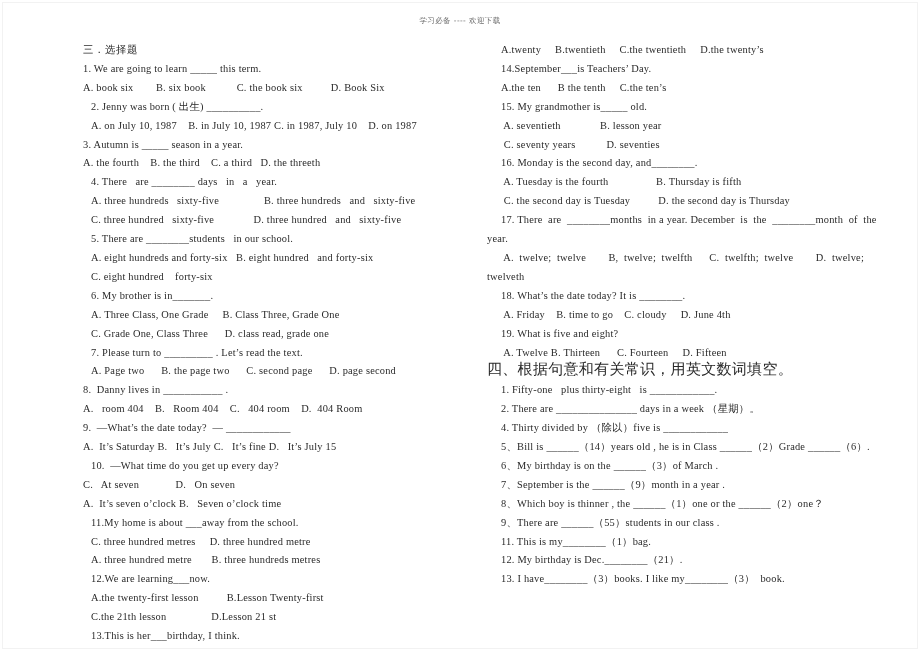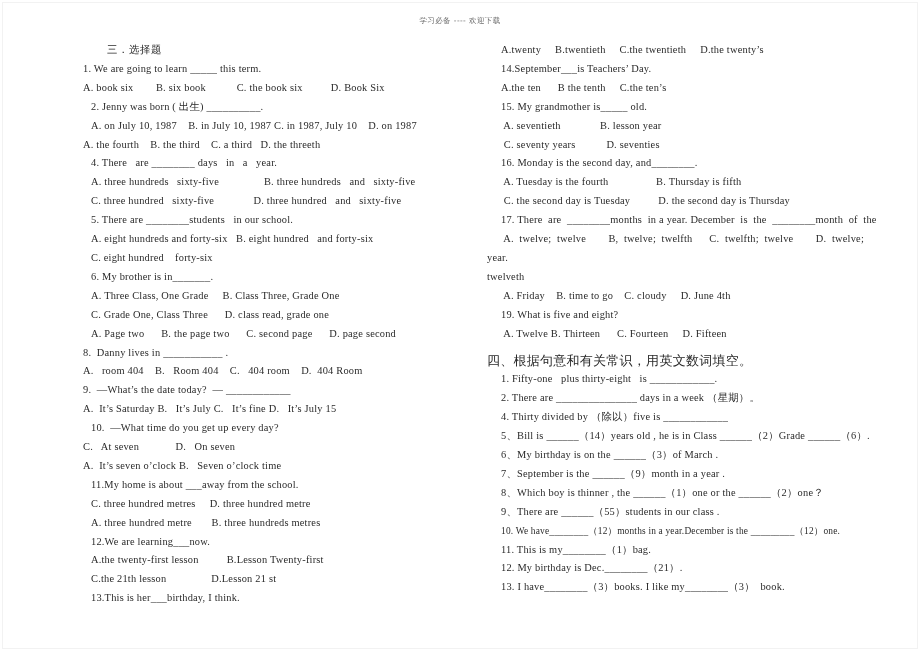--- a/index.html
+++ b/index.html
@@ -64,28 +64,26 @@
   }
   .line {
     font-size: 10.4px;
     line-height: 18.9px;
     color: #2a2a2a;
     white-space: pre;
     letter-spacing: 0.02em;
   }
   .line.sec {
     letter-spacing: 0.06em;
-    margin-left: 24px;
   }
   .line.indent1 { padding-left: 8px; }
   .line.indent2 { padding-left: 14px; }
   .line.cn {
-    font-family: Liberation Serif, serif;
-    font-size: 13px;
-    margin-top: 8px;
+    font-family: Liberation Mono, monospace;
+    font-size: 15px;
   }
   .line.small {
     font-size: 9.4px;
   }
 </style>
 </head>
 <body>
 
 <div class="page">
 
@@ -94,30 +92,32 @@
   <div class="header-watermark">学习必备 ---- 欢迎下载</div>
 
   <div class="columns">
 
     <div class="col col-left">
       <div class="line sec">三．选择题</div>
       <div class="line">1. We are going to learn _____ this term.</div>
       <div class="line">A. book six        B. six book           C. the book six          D. Book Six</div>
       <div class="line indent1">2. Jenny was born ( 出生) __________.</div>
       <div class="line indent1">A. on July 10, 1987    B. in July 10, 1987 C. in 1987, July 10    D. on 1987</div>
+      <div class="line">3. Autumn is _____ season in a year.</div>
       <div class="line">A. the fourth    B. the third    C. a third   D. the threeth</div>
       <div class="line indent1">4. There   are ________ days   in   a   year.</div>
       <div class="line indent1">A. three hundreds   sixty-five                B. three hundreds   and   sixty-five</div>
       <div class="line indent1">C. three hundred   sixty-five              D. three hundred   and   sixty-five</div>
       <div class="line indent1">5. There are ________students   in our school.</div>
       <div class="line indent1">A. eight hundreds and forty-six   B. eight hundred   and forty-six</div>
       <div class="line indent1">C. eight hundred    forty-six</div>
       <div class="line indent1">6. My brother is in_______.</div>
       <div class="line indent1">A. Three Class, One Grade     B. Class Three, Grade One</div>
       <div class="line indent1">C. Grade One, Class Three      D. class read, grade one</div>
+      <div class="line indent1">7. Please turn to _________ . Let’s read the text.</div>
       <div class="line indent1">A. Page two      B. the page two      C. second page      D. page second</div>
       <div class="line">8.  Danny lives in ___________ .</div>
       <div class="line">A.   room 404    B.   Room 404    C.   404 room    D.  404 Room</div>
       <div class="line">9.  —What’s the date today?  — ____________</div>
       <div class="line">A.  It’s Saturday B.   It’s July C.   It’s fine D.   It’s July 15</div>
       <div class="line indent1">10.  —What time do you get up every day?</div>
       <div class="line">C.   At seven             D.   On seven</div>
       <div class="line">A.  It’s seven o’clock B.   Seven o’clock time</div>
       <div class="line indent1">11.My home is about ___away from the school.</div>
       <div class="line indent1">C. three hundred metres     D. three hundred metre</div>
@@ -132,37 +132,37 @@
       <div class="line indent2">A.twenty     B.twentieth     C.the twentieth     D.the twenty’s</div>
       <div class="line indent2">14.September___is Teachers’ Day.</div>
       <div class="line indent2">A.the ten      B the tenth     C.the ten’s</div>
       <div class="line indent2">15. My grandmother is_____ old.</div>
       <div class="line indent2"> A. seventieth              B. lesson year</div>
       <div class="line indent2"> C. seventy years           D. seventies</div>
       <div class="line indent2">16. Monday is the second day, and________.</div>
       <div class="line indent2"> A. Tuesday is the fourth                 B. Thursday is fifth</div>
       <div class="line indent2"> C. the second day is Tuesday          D. the second day is Thursday</div>
       <div class="line indent2">17. There  are  ________months  in a year. December  is  the  ________month  of  the</div>
+      <div class="line">year.</div>
       <div class="line indent2"> A.  twelve;  twelve        B,  twelve;  twelfth      C.  twelfth;  twelve        D.  twelve;</div>
-      <div class="line">year.</div>
       <div class="line">twelveth</div>
+      <div class="line indent2">18. What’s the date today? It is ________.</div>
       <div class="line indent2"> A. Friday    B. time to go    C. cloudy     D. June 4th</div>
       <div class="line indent2">19. What is five and eight?</div>
       <div class="line indent2"> A. Twelve B. Thirteen      C. Fourteen     D. Fifteen</div>
 
       <div class="line cn">四、根据句意和有关常识，用英文数词填空。</div>
 
       <div class="line indent2">1. Fifty-one   plus thirty-eight   is ____________.</div>
       <div class="line indent2">2. There are _______________ days in a week （星期）。</div>
       <div class="line indent2">4. Thirty divided by （除以）five is ____________</div>
       <div class="line indent2">5、Bill is ______（14）years old , he is in Class ______（2）Grade ______（6）.</div>
       <div class="line indent2">6、My birthday is on the ______（3）of March .</div>
       <div class="line indent2">7、September is the ______（9）month in a year .</div>
       <div class="line indent2">8、Which boy is thinner , the ______（1）one or the ______（2）one？</div>
       <div class="line indent2">9、There are ______（55）students in our class .</div>
-      <div class="line indent2 small">10. We have________（12）months in a year.December is the _________（12）one.</div>
       <div class="line indent2">11. This is my________（1）bag.</div>
       <div class="line indent2">12. My birthday is Dec.________（21）.</div>
       <div class="line indent2">13. I have________（3）books. I like my________（3）  book.</div>
     </div>
 
   </div>
 </div>
 
 </body></html>

